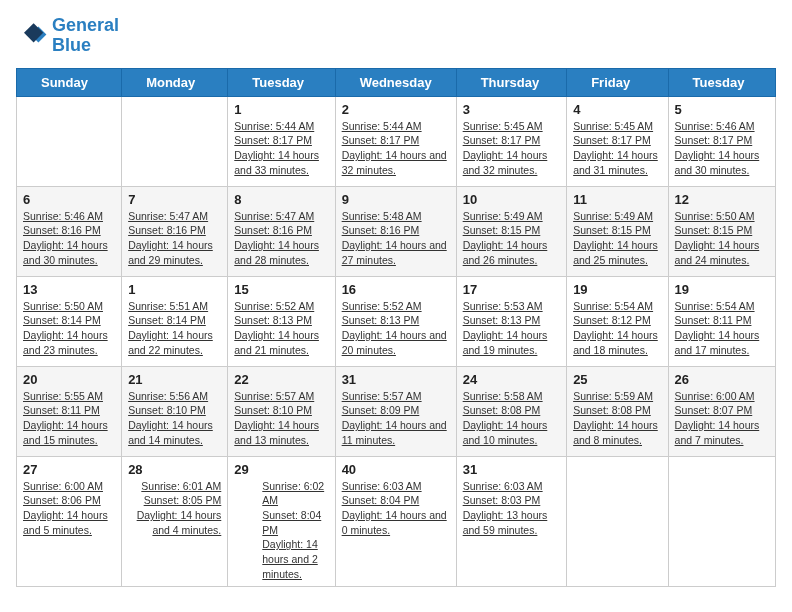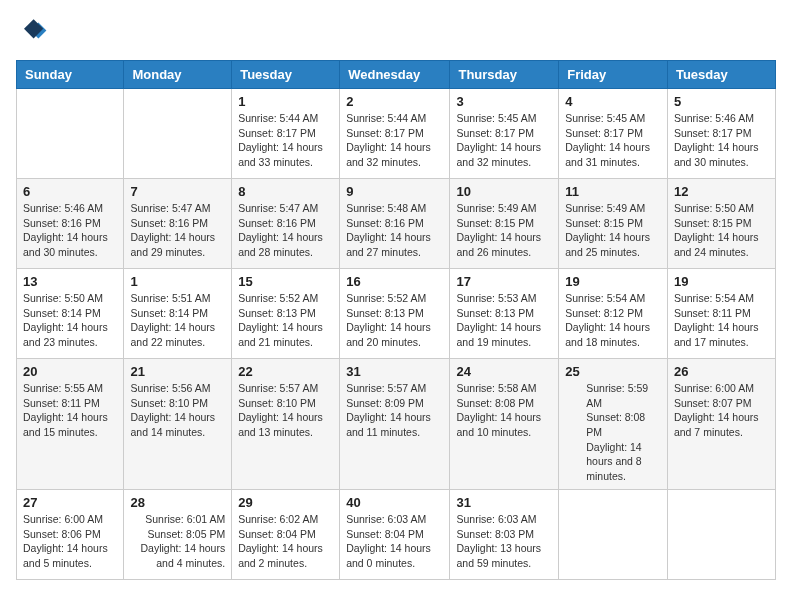--- a/index.html
+++ b/index.html
@@ -51,21 +51,21 @@
       border-collapse: collapse;
       border: 1px solid #ccc;
     }
     thead tr {
       background-color: #2a7fc1;
     }
     thead th {
       color: #fff;
       font-size: 13px;
       font-weight: bold;
-      padding: 6px 8px;
+      padding: 6px 24px;
       text-align: left;
       border: 1px solid #1a6aaa;
     }
     tbody tr {
       border-bottom: 1px solid #ccc;
     }
     tbody td {
       vertical-align: top;
       padding: 5px 6px;
       font-size: 11px;
@@ -79,37 +79,42 @@
     .day-number {
       font-size: 13px;
       font-weight: bold;
       margin-bottom: 2px;
       display: block;
     }
     .day-info {
       font-size: 10.5px;
       line-height: 1.4;
       color: #333;
+      text-decoration: underline;
     }
     tbody tr:nth-child(even) {
       background-color: #f5f5f5;
     }
     tbody tr:nth-child(odd) {
       background-color: #ffffff;
     }
   </style>
 </head>
 <body>
 
 <div class="header">
   <div class="logo">
     <svg class="logo-icon" viewBox="0 0 40 40">
       <polygon points="28,8 38,18 28,28 18,18" fill="#2a7fc1"></polygon>
       <polygon points="22,4 34,16 22,28 10,16" fill="#1a3a5c"></polygon>
     </svg>
+    <div class="logo-text">
+      <div><span>General</span></div>
+      <div><span style="color:#2a7fc1">Blue</span></div>
+    </div>
   </div>
   <div class="title-block">
     <div class="month-title"></div>
     <div class="location-title"></div>
   </div>
 </div>
 
 <table>
   <thead>
     <tr>
@@ -271,21 +276,21 @@
 Daylight: 14 hours and 11 minutes.</div>
         </td>
         <td>
           <span class="day-number">24</span>
           <div class="day-info" style="white-space: pre-line;">Sunrise: 5:58 AM
 Sunset: 8:08 PM
 Daylight: 14 hours and 10 minutes.</div>
         </td>
         <td>
           <span class="day-number">25</span>
-          <div class="day-info" style="white-space: pre-line; margin-left: 21px;">Sunrise: 5:59 AM
+          <div class="day-info" style="white-space: pre-line;">Sunrise: 5:59 AM
 Sunset: 8:08 PM
 Daylight: 14 hours and 8 minutes.</div>
         </td>
         <td>
           <span class="day-number">26</span>
           <div class="day-info" style="white-space: pre-line;">Sunrise: 6:00 AM
 Sunset: 8:07 PM
 Daylight: 14 hours and 7 minutes.</div>
         </td>
       </tr>
@@ -297,21 +302,21 @@
 Daylight: 14 hours and 5 minutes.</div>
         </td>
         <td>
           <span class="day-number">28</span>
           <div class="day-info" style="white-space: pre-line; text-align: right;">Sunrise: 6:01 AM
 Sunset: 8:05 PM
 Daylight: 14 hours and 4 minutes.</div>
         </td>
         <td>
           <span class="day-number">29</span>
-          <div class="day-info" style="white-space: pre-line;">Sunrise: 6:02 AM
+          <div class="day-info" style="white-space: pre-line; margin-left: 28px;">Sunrise: 6:02 AM
 Sunset: 8:04 PM
 Daylight: 14 hours and 2 minutes.</div>
         </td>
         <td>
           <span class="day-number">40</span>
           <div class="day-info" style="white-space: pre-line;">Sunrise: 6:03 AM
 Sunset: 8:04 PM
 Daylight: 14 hours and 0 minutes.</div>
         </td>
         <td>

